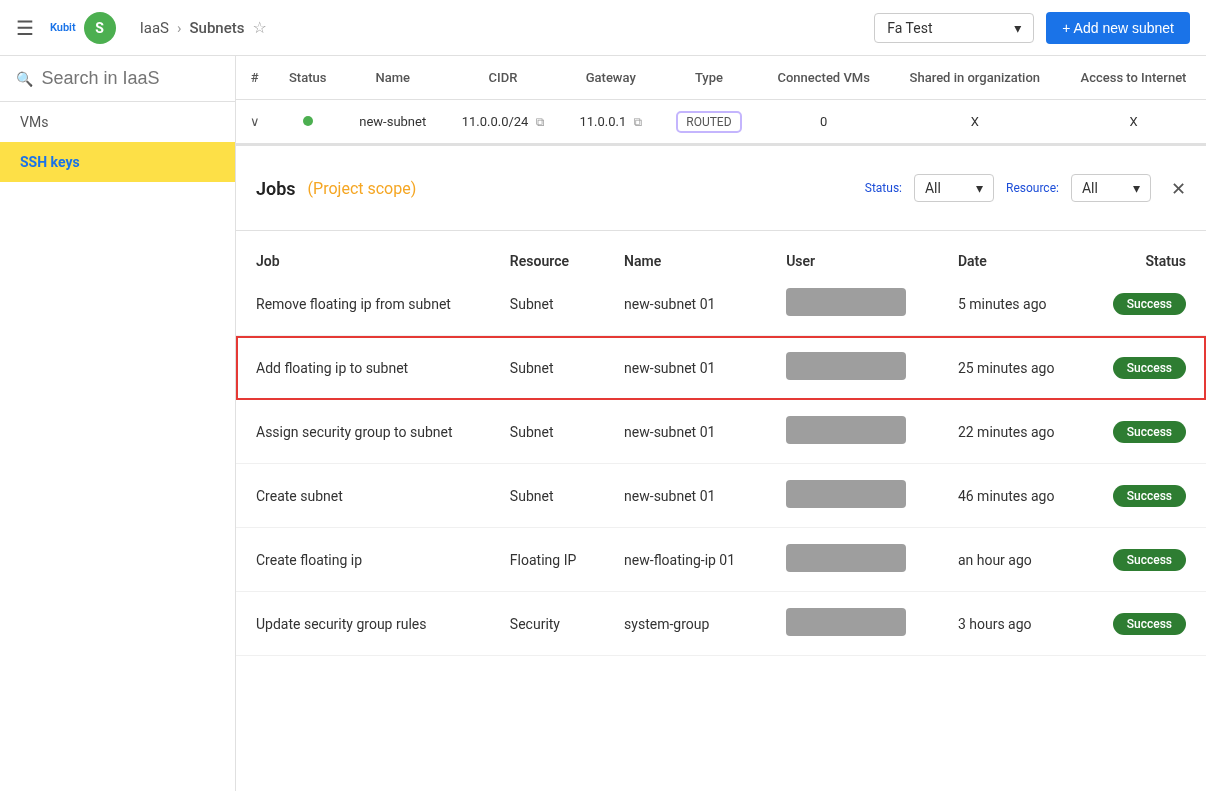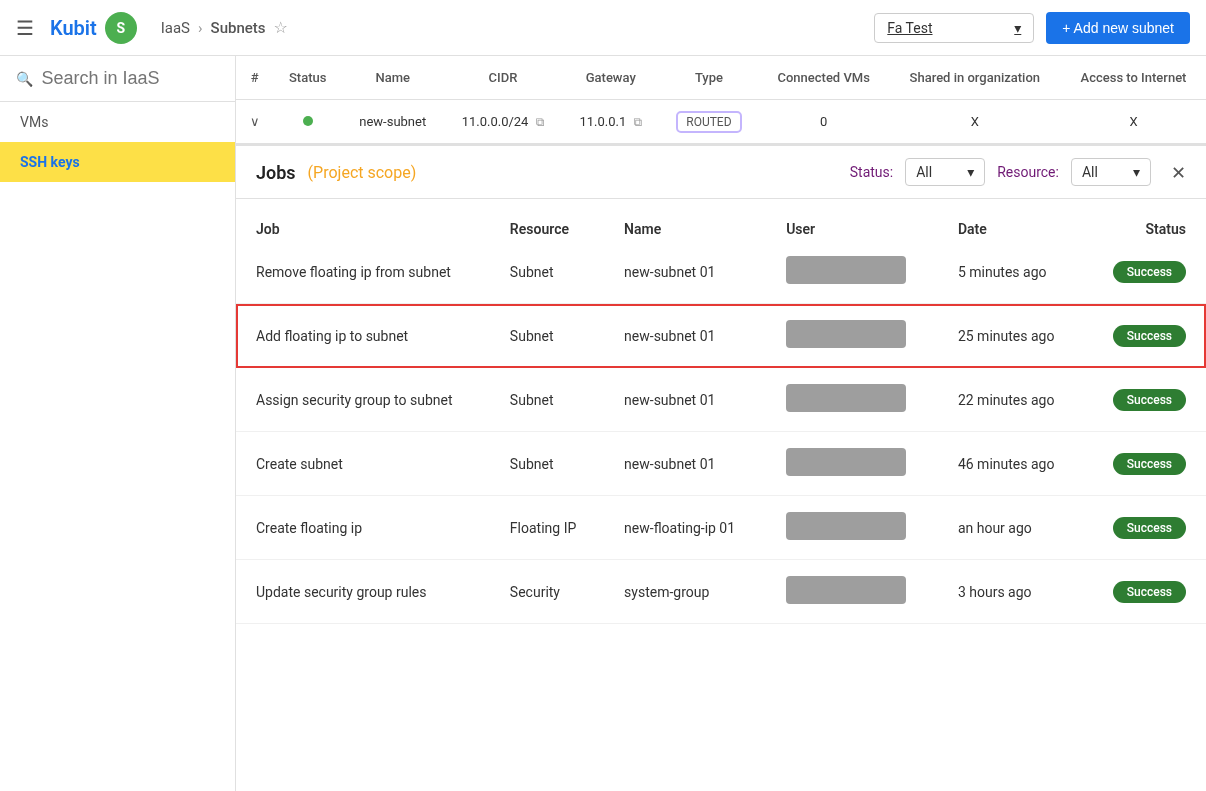--- a/index.html
+++ b/index.html
@@ -12,30 +12,30 @@
       background: #fff;
       border-bottom: 1px solid #e0e0e0;
       padding: 0 16px;
       height: 56px;
       position: fixed;
       top: 0; left: 0; right: 0;
       z-index: 100;
     }
     .hamburger-icon { font-size: 20px; cursor: pointer; margin-right: 16px; color: #555; }
     .logo-area { display: flex; align-items: center; gap: 8px; margin-right: 24px; }
-    .logo-text { font-size: 20px; font-weight: 600; color: #1a73e8; }
+    .logo-text { font-size: 11px; font-weight: 600; color: #1a73e8; }
     .logo-secondary { background: #4caf50; color: white; border-radius: 50%; width: 32px; height: 32px; display: flex; align-items: center; justify-content: center; font-weight: bold; font-size: 14px; }
     .breadcrumb { display: flex; align-items: center; gap: 8px; color: #555; font-size: 15px; }
     .star-icon { color: #999; cursor: pointer; font-size: 16px; }
     .top-right { margin-left: auto; display: flex; align-items: center; gap: 12px; }
     .project-selector {
       display: flex; align-items: center; gap: 8px;
       border: 1px solid #ccc; border-radius: 4px;
       padding: 6px 12px; cursor: pointer; background: #fff;
-      min-width: 160px; justify-content: space-between; text-decoration: underline;
+      min-width: 160px; justify-content: space-between;
     }
     .add-subnet-btn {
       background: #1a73e8; color: white; border: none; border-radius: 4px;
       padding: 8px 16px; cursor: pointer; font-size: 14px; display: flex; align-items: center; gap: 6px;
     }
 
     
     .sidebar {
       position: fixed;
       top: 56px; left: 0; bottom: 0;
@@ -104,29 +104,29 @@
       border-top: 2px solid #e0e0e0;
       flex: 1;
       display: flex;
       flex-direction: column;
       overflow: hidden;
       position: relative;
     }
     .jobs-header {
       display: flex;
       align-items: center;
-      padding: 12px 20px;
+      padding: 28px 20px;
       border-bottom: 1px solid #e0e0e0;
       gap: 12px;
       flex-shrink: 0;
     }
     .jobs-title { font-size: 18px; font-weight: 600; color: #222; }
     .project-scope { color: #f5a623; font-size: 16px; }
     .jobs-filters { margin-left: auto; display: flex; align-items: center; gap: 12px; }
-    .filter-label { color: #701a75; font-size: 14px; }
+    .filter-label { color: #1d4ed8; font-size: 12px; }
     .filter-select {
       border: 1px solid #ccc; border-radius: 4px;
       padding: 5px 10px; font-size: 14px; cursor: pointer;
       min-width: 80px; background: #fff;
       display: flex; align-items: center; justify-content: space-between; gap: 6px;
     }
     .close-btn { cursor: pointer; color: #555; font-size: 18px; margin-left: 8px; }
 
     
     .jobs-table-container { overflow-y: auto; flex: 1; }

